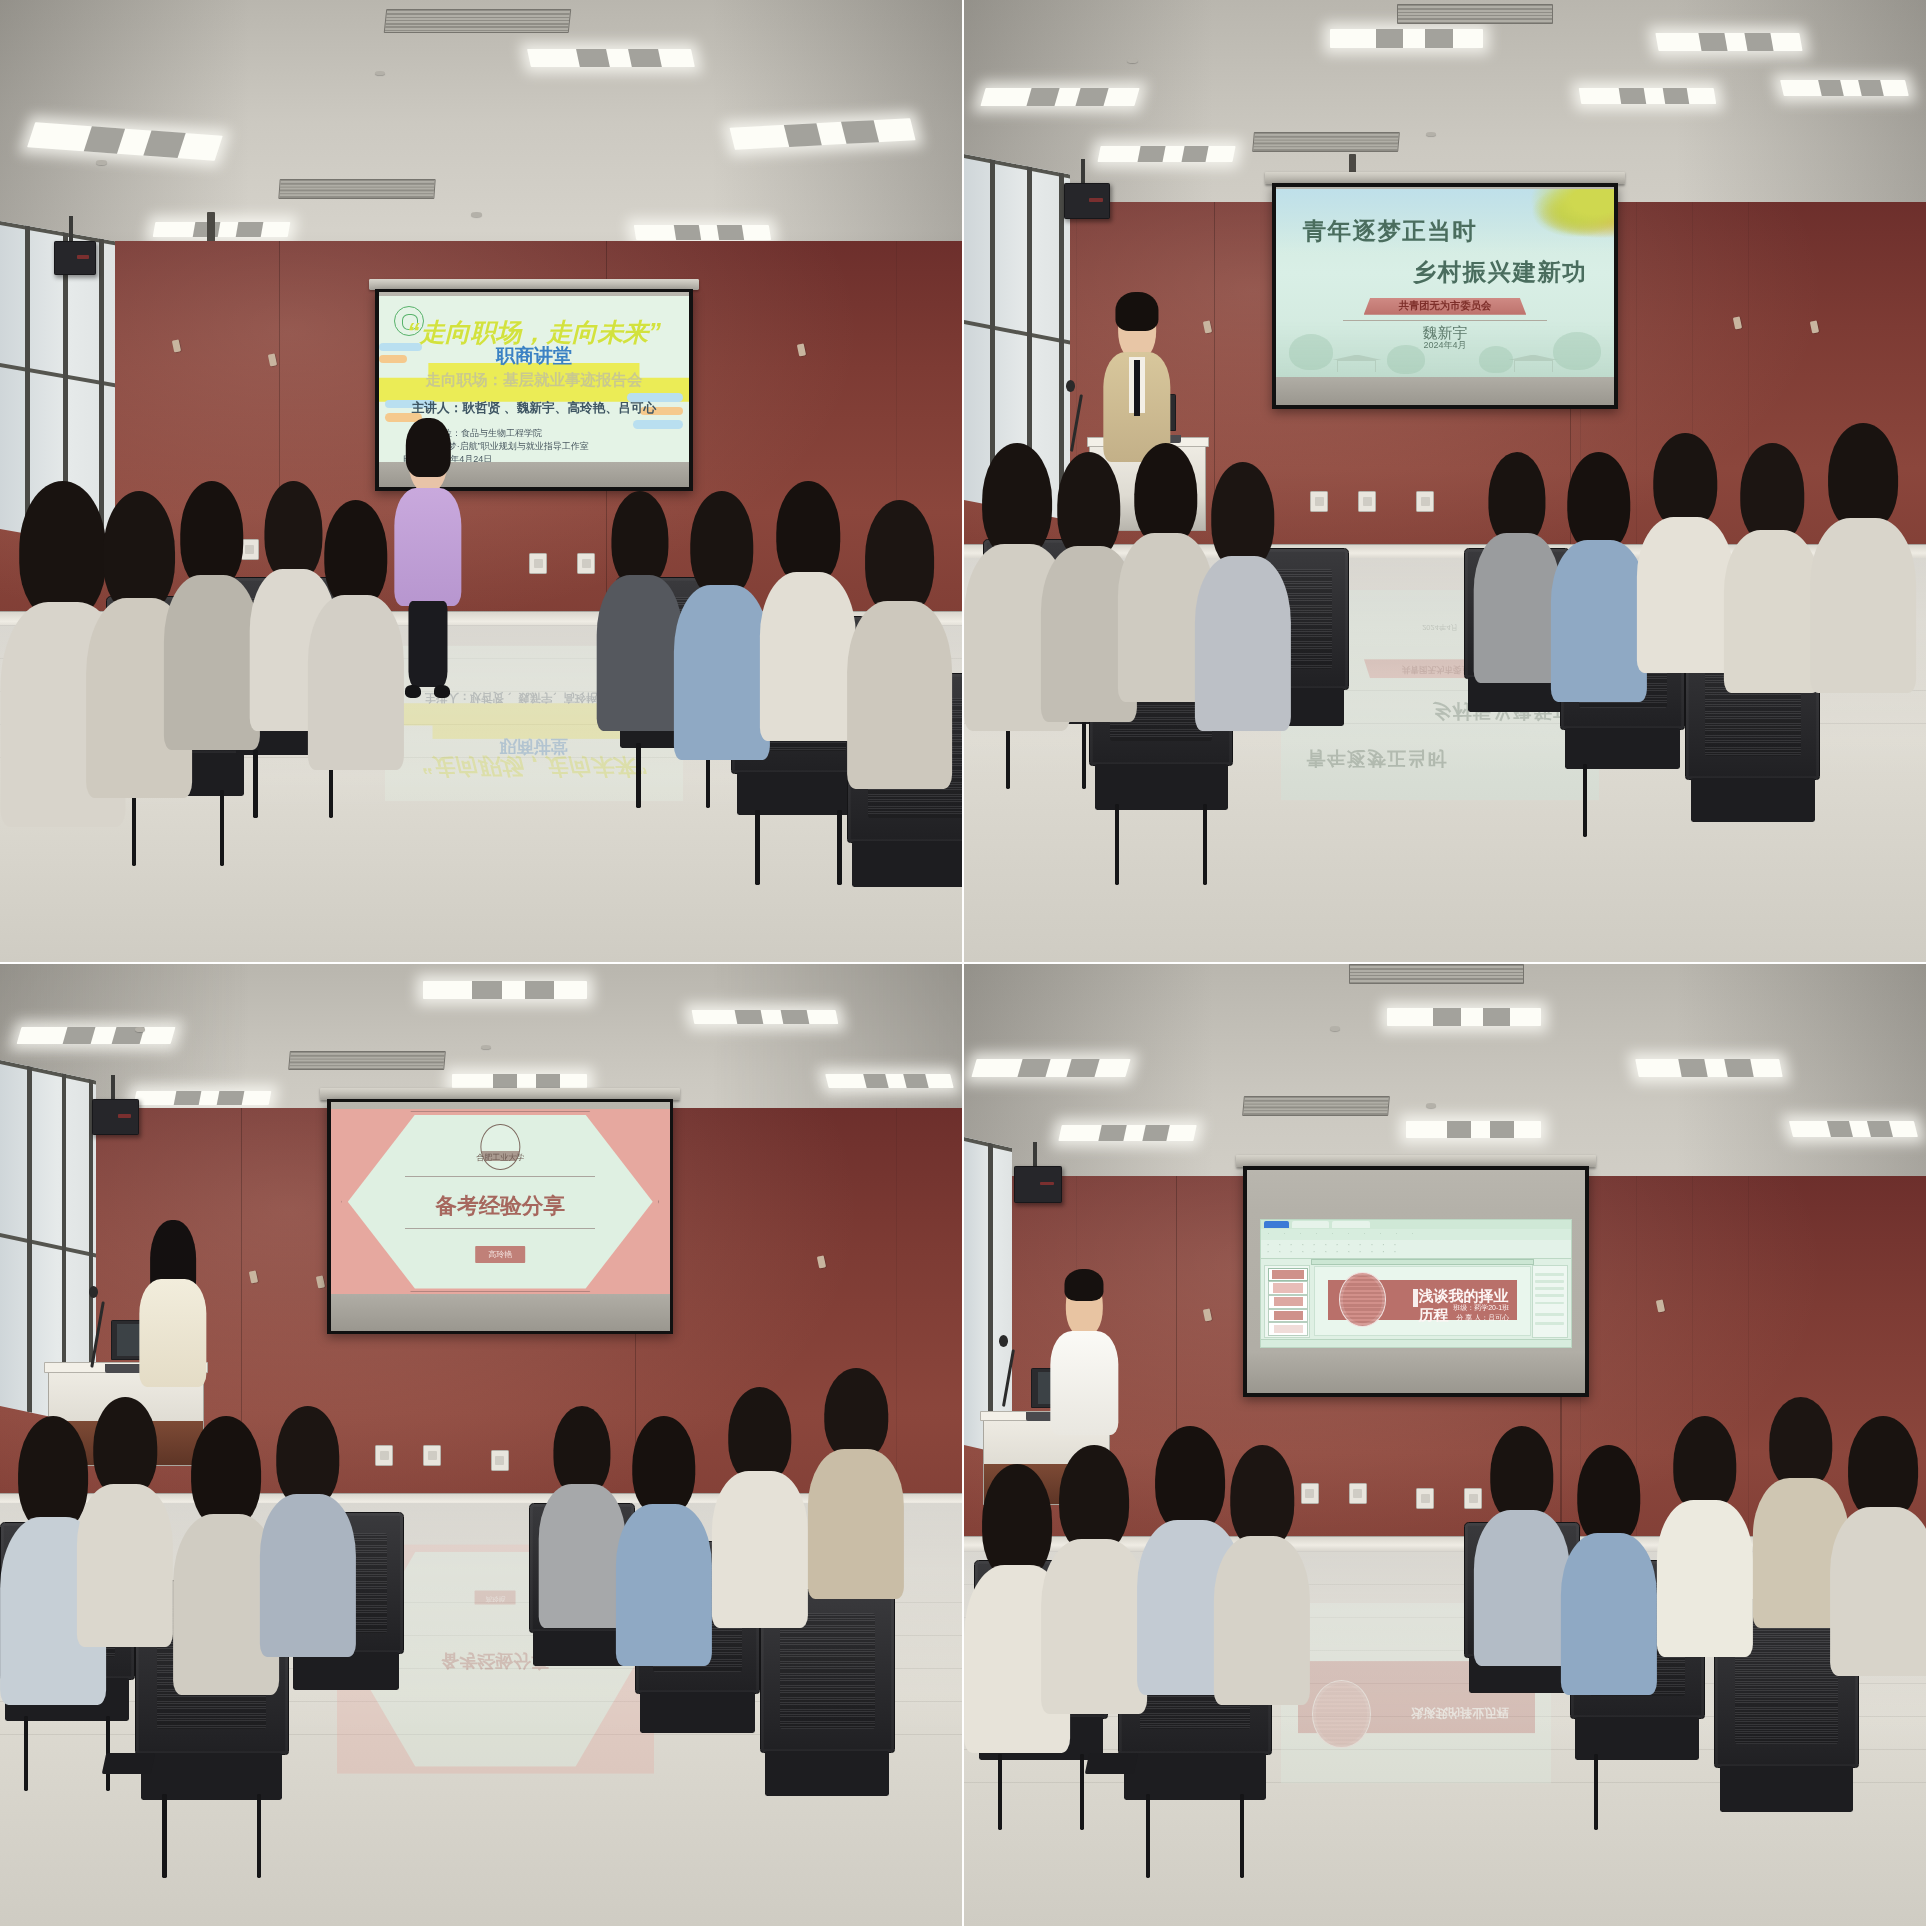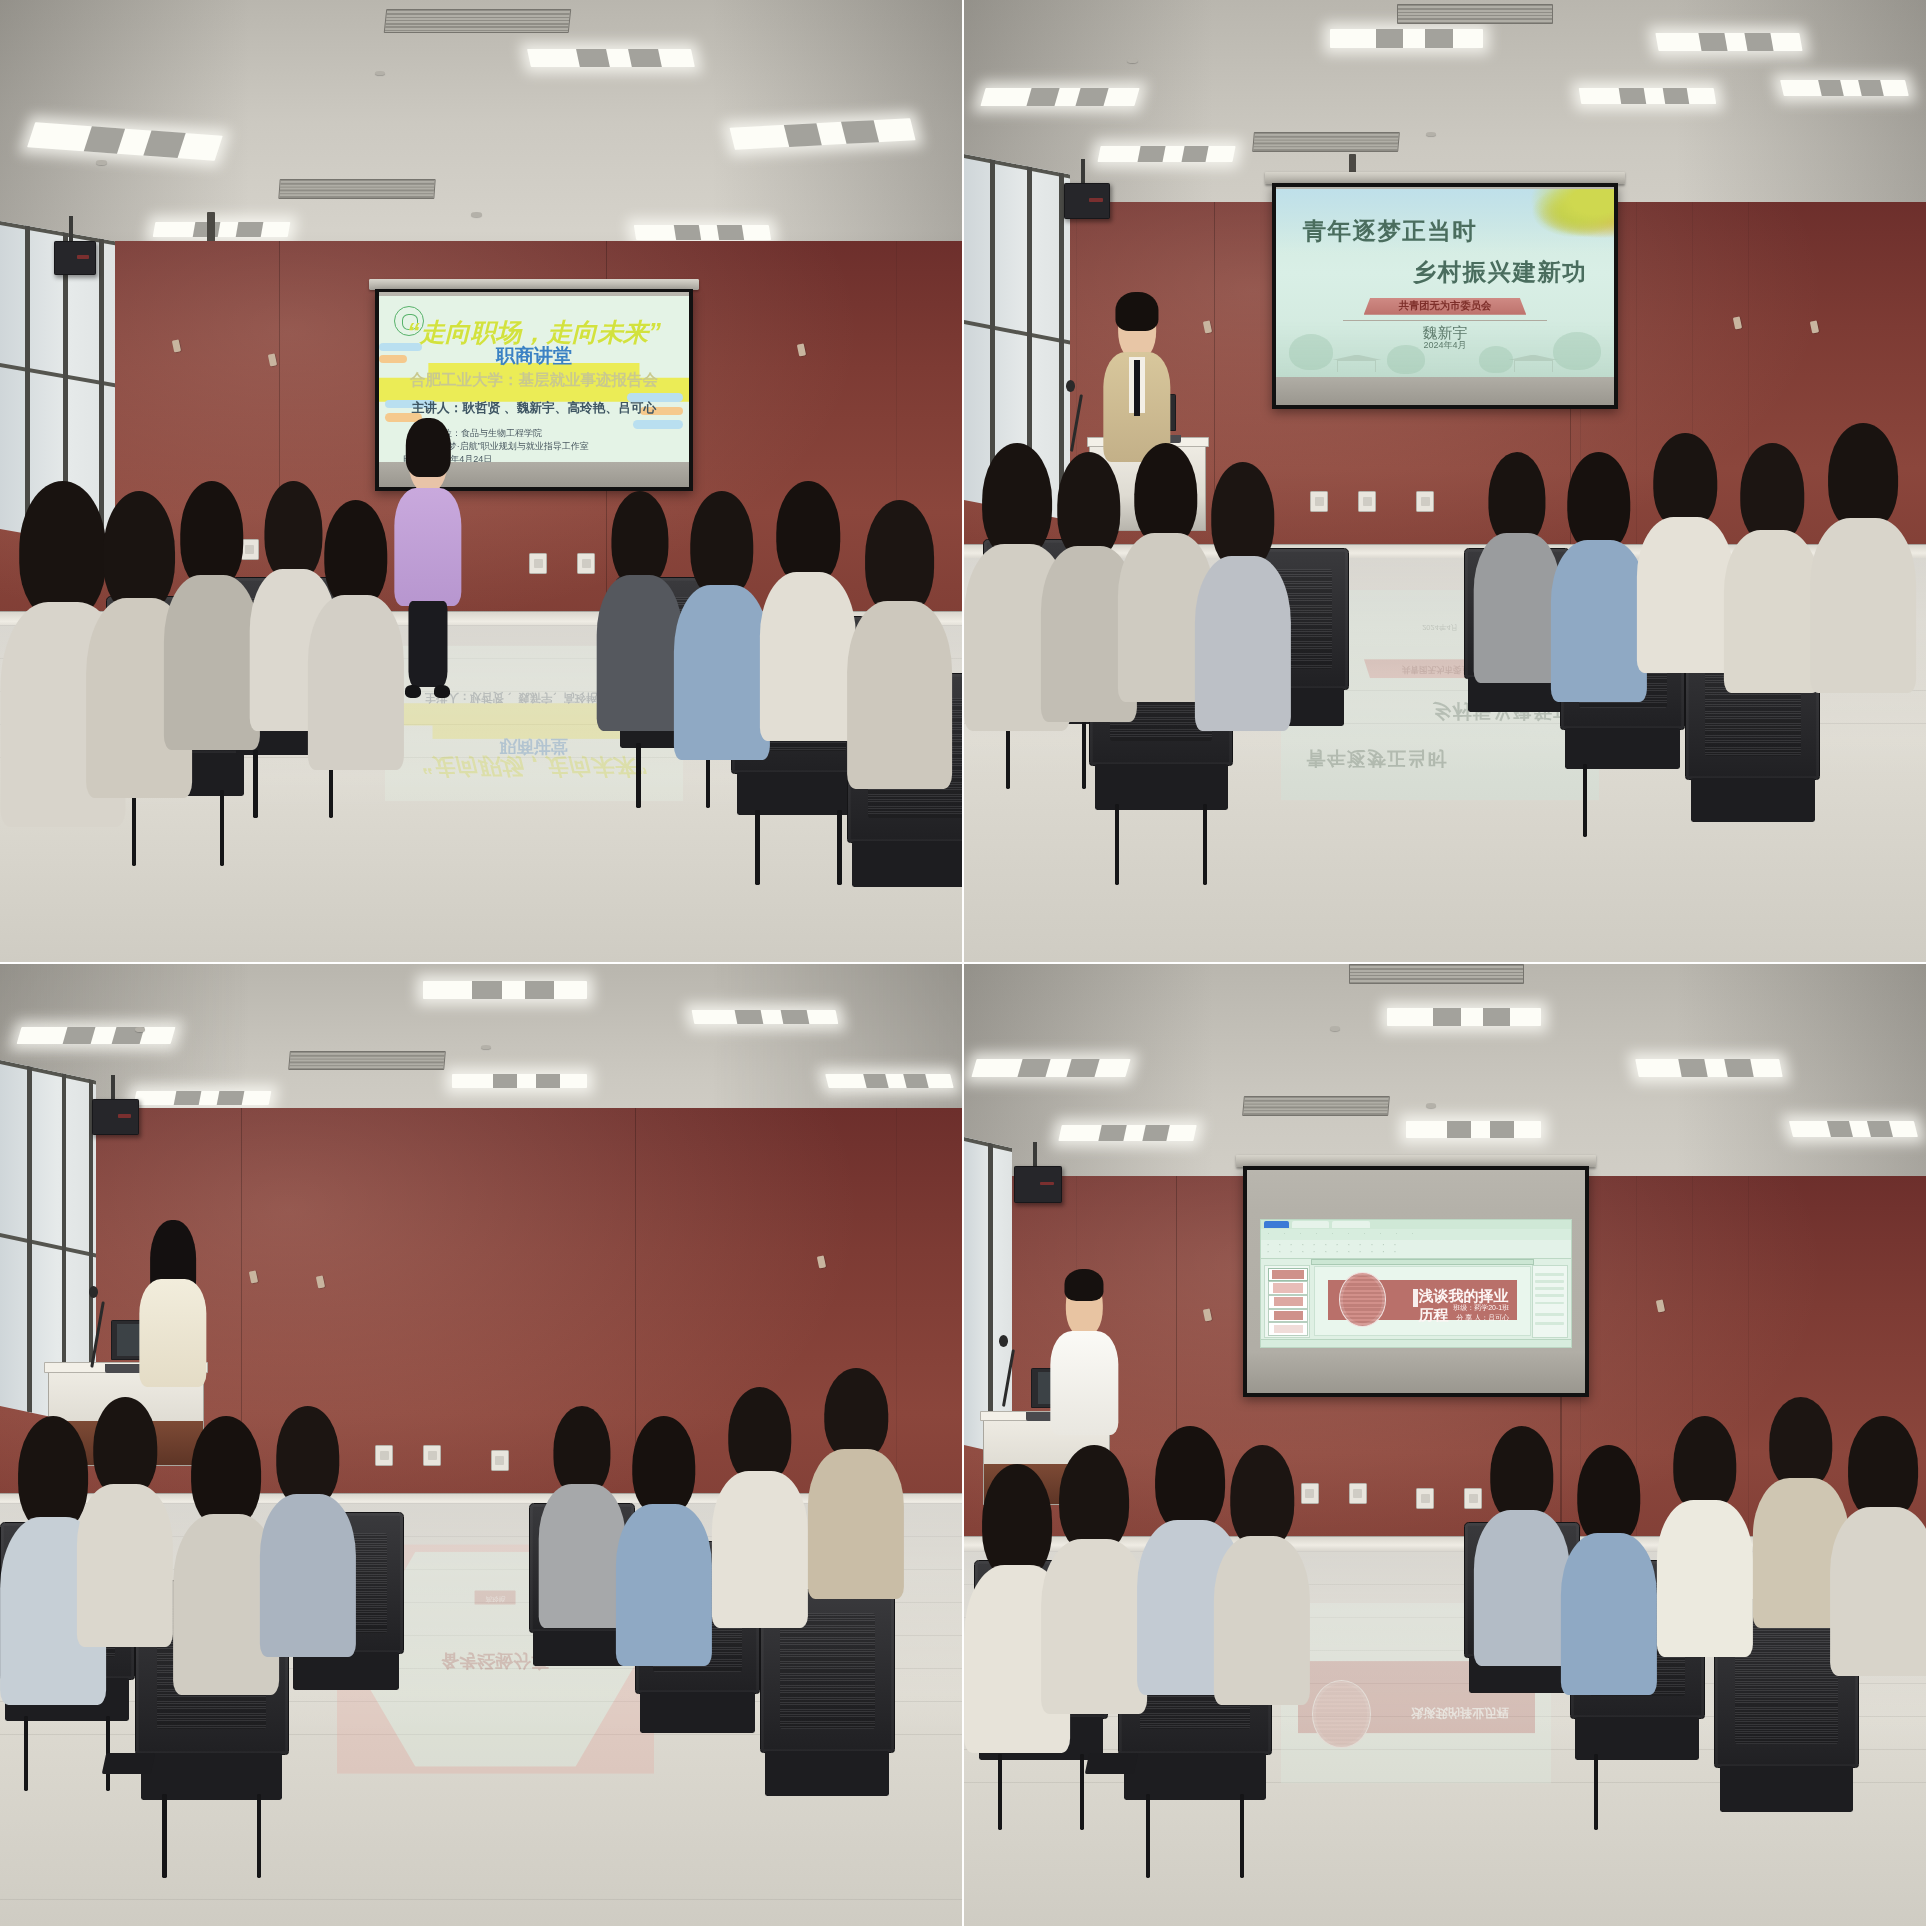--- a/index.html
+++ b/index.html
@@ -403,21 +403,21 @@
             <div class="pillL" style="left:0;top:28%;width:14%;height:5%;background:#b9dff0;"></div>
             <div class="pillL" style="left:0;top:35%;width:9%;height:5%;background:#f5c98d;"></div>
             <div class="pillL" style="left:2%;top:62%;width:16%;height:5%;background:#b9dff0;"></div>
             <div class="pillL" style="left:2%;top:70%;width:12%;height:5%;background:#f5c98d;"></div>
             <div class="pillL" style="right:2%;top:58%;width:18%;height:5%;background:#b9dff0;"></div>
             <div class="pillL" style="right:2%;top:66%;width:14%;height:5%;background:#f5c98d;"></div>
             <div class="pillL" style="right:2%;top:74%;width:16%;height:5%;background:#b9dff0;"></div>
             <div class="logo"></div>
             <div class="sAtitle" style="font-size:25.4px;">“走向职场，走向未来”</div>
             <div class="sAsub" style="font-size:19px;">职商讲堂</div>
-            <div class="sAsub2" style="font-size:15.5px;">合肥工业大学：基层就业事迹报告会</div>
+            <div class="sAsub2" style="font-size:15.5px;">走向职场：基层就业事迹报告会</div>
             <div class="sAspk" style="font-size:12.7px;">主讲人：耿哲贤 、魏新宇、高玲艳、吕可心</div>
             <div class="sAorg" style="font-size:9px;">
               <div>主办单位：食品与生物工程学院</div>
               <div style="padding-left:2.2em;">“筑梦·启航”职业规划与就业指导工作室</div>
               <div style="margin-left:-1.4em;">时间：2024年4月24日</div>
             </div>
           </div>
           <div class="screenbottom"></div>
         </div>
       </div>
@@ -746,20 +746,38 @@
     <div class="windows" style="top:10%;height:36%;width:10%;transform:skewY(12deg);transform-origin:left top;">
       <div class="wframe" style="top:0;"></div>
       <div class="wframe" style="top:50%;"></div>
       <div class="wmullion" style="left:28%;"></div>
       <div class="wmullion" style="left:64%;"></div>
       <div class="wmullion" style="left:92%;"></div>
     </div>
     <div class="spkpole" style="left:11.5%;top:11.5%;height:3.4%;"></div>
     <div class="speaker" style="left:9.6%;top:14%;width:4.6%;height:3.6%;"></div>
 
+    <div class="screenbox" style="left:34%;top:14%;width:36%;height:24.5%;">
+      <div class="screenbar"></div>
+      <div class="screenframe">
+        <div class="screensurf">
+          <div class="slide slideC" style="top:3%;bottom:16%;">
+            <div class="hex"></div>
+            <div class="hexline"></div>
+            <div class="sCseal"></div>
+            <div class="sCsealname" style="font-size:8px;">合肥工业大学</div>
+            <div class="sCrule" style="top:36%;"></div>
+            <div class="sCtitle" style="font-size:21.6px;">备考经验分享</div>
+            <div class="sCrule" style="top:64%;"></div>
+            <div class="sCtag" style="font-size:8px;">高玲艳</div>
+          </div>
+          <div class="screenbottom" style="height:16%;"></div>
+        </div>
+      </div>
+    </div>
 
     <div class="floor" style="top:56%;">
       <div class="floorlines"></div>
       <div class="reflect" style="left:35%;top:10%;width:33%;height:54%;">
         <div class="slide slideC" style="position:absolute;inset:0;">
           <div class="hex"></div>
           <div class="sCtitle" style="font-size:18px;">备考经验分享</div>
           <div class="sCtag" style="font-size:6.6px;">高玲艳</div>
         </div>
       </div>

